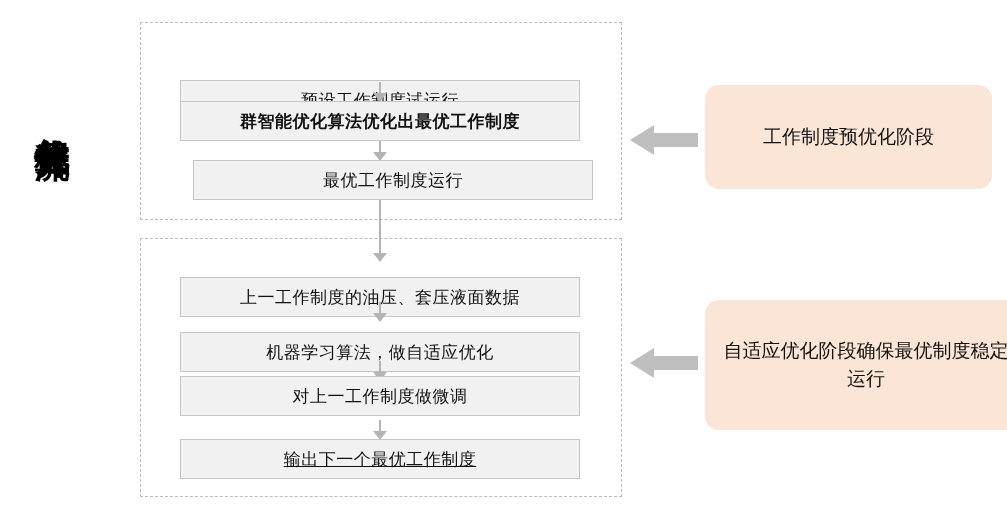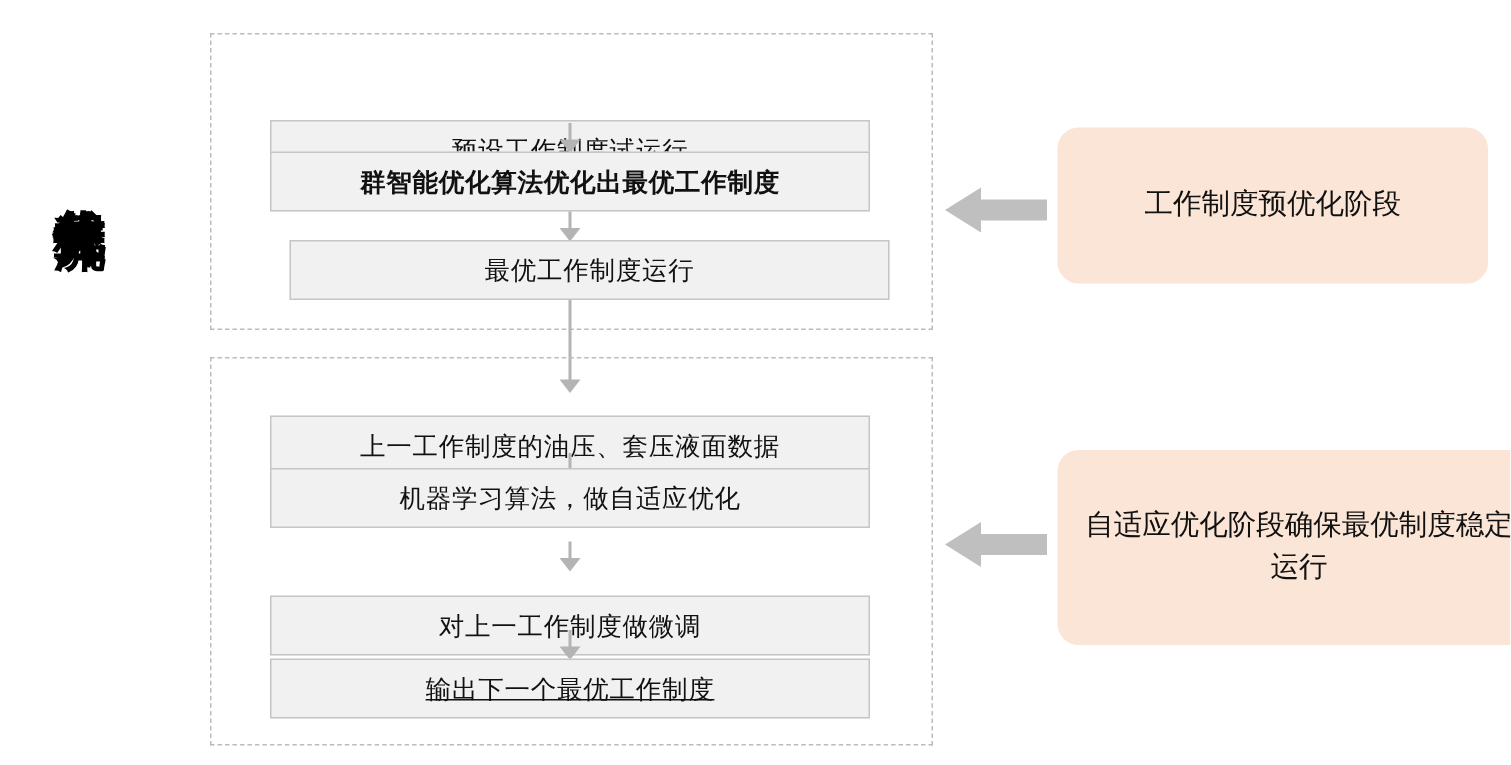--- a/index.html
+++ b/index.html
@@ -149,26 +149,26 @@
   <div class="conn" style="top:200px; height:58px;"></div>
   <div class="conn-head" style="top:253px;"></div>
 
   <div class="group-box" id="group-2"></div>
 
   <div class="step" style="top:262px;margin-top:15px;">上一工作制度的油压、套压液面数据</div>
 
   <div class="conn" style="top:302px; height:16px;"></div>
   <div class="conn-head" style="top:313px;"></div>
 
-  <div class="step" style="top:312px;">机器学习算法，做自适应优化</div>
+  <div class="step" style="top:332px;">机器学习算法，做自适应优化</div>
 
   <div class="conn" style="top:361px; height:16px;"></div>
   <div class="conn-head" style="top:372px;"></div>
 
-  <div class="step" style="top:397px;">对上一工作制度做微调</div>
+  <div class="step" style="top:376px;">对上一工作制度做微调</div>
 
   <div class="conn" style="top:420px; height:16px;"></div>
   <div class="conn-head" style="top:431px;"></div>
 
   <div class="step" style="top:439px;text-decoration:underline;">输出下一个最优工作制度</div>
 
   <div class="block-arrow" id="block-arrow-1">
     <div class="shaft"></div>
     <div class="head"></div>
   </div>

